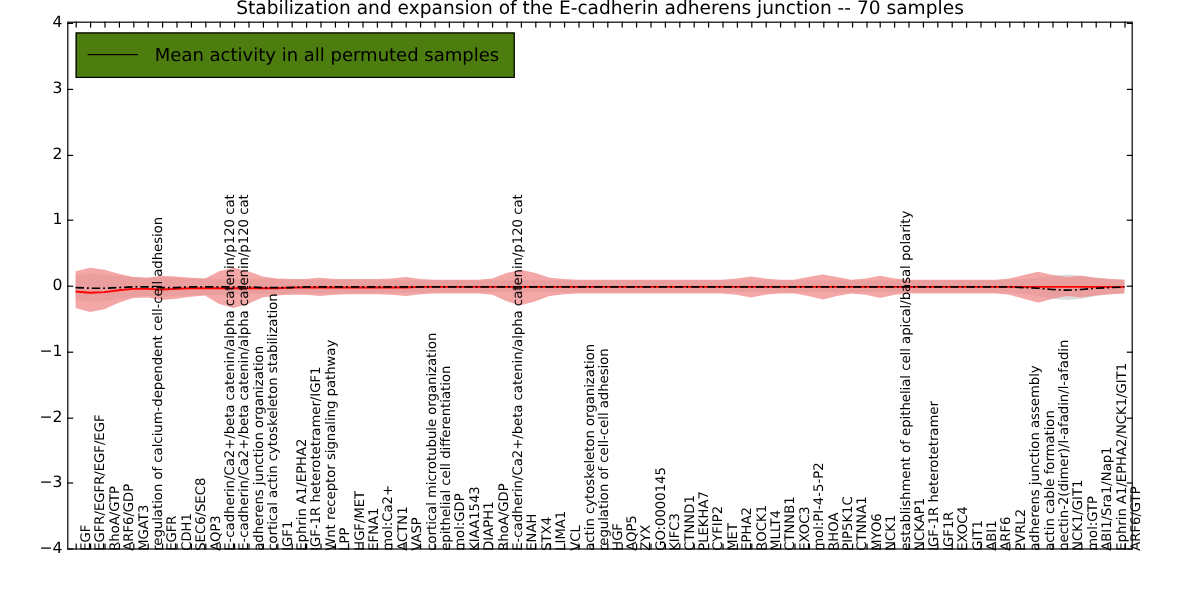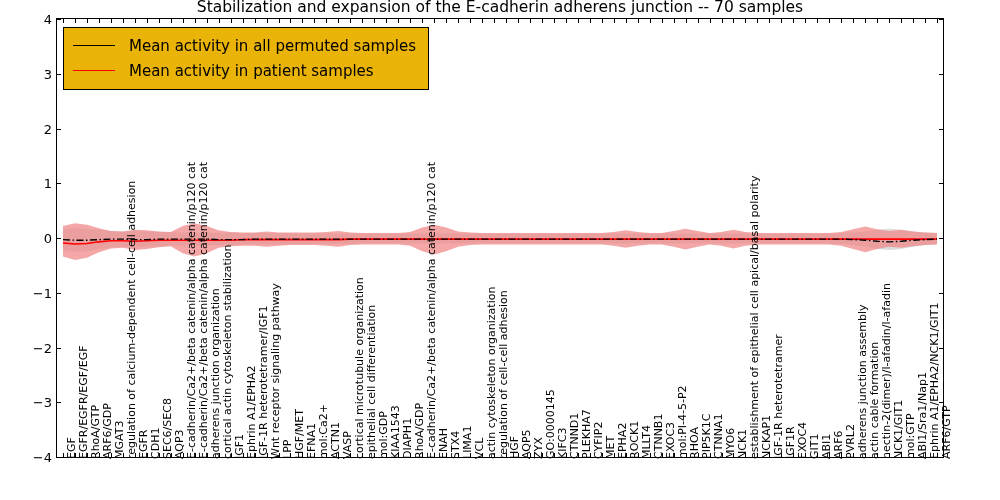--- a/index.html
+++ b/index.html
@@ -32,21 +32,21 @@
     position:absolute;
     font-size:11px;color:#000;white-space:nowrap;
     transform-origin:0 0;
     transform:rotate(-90deg);
     line-height:11px;
   }
 
   
   .legend{
     position:absolute;left:63px;top:27px;
-    border:1.1px solid #000;background:#eab308;
+    border:1.1px solid #000;background:#4d7c0f;
     padding:5px 12px 6px 9px;box-sizing:border-box;
   }
   .legend-row{display:flex;align-items:center;height:25px;}
   .legend-swatch{width:42px;height:0;border-top:1.6px solid #000;margin-right:14px;}
   .legend-swatch.red{border-top-color:#ff0000;}
   .legend-text{font-size:15px;color:#000;white-space:nowrap;}
 
   svg.data{position:absolute;left:0;top:0;}
 </style>
 </head>
@@ -322,19 +322,15 @@
       <div class="xtl" style="left: 860.568px; top: 459px;">ABI1/Sra1/Nap1</div>
       <div class="xtl" style="left: 872.541px; top: 459px;">Ephrin A1/EPHA2/NCK1/GIT1</div>
       <div class="xtl" style="left: 884.514px; top: 459px;">ARF6/GTP</div>
     </div>
 
   <div class="legend">
     <div class="legend-row">
       <span class="legend-swatch"></span>
       <span class="legend-text">Mean activity in all permuted samples</span>
     </div>
-    <div class="legend-row">
-      <span class="legend-swatch red"></span>
-      <span class="legend-text">Mean activity in patient samples</span>
-    </div>
   </div>
 
 </div>
 
 </body></html>

